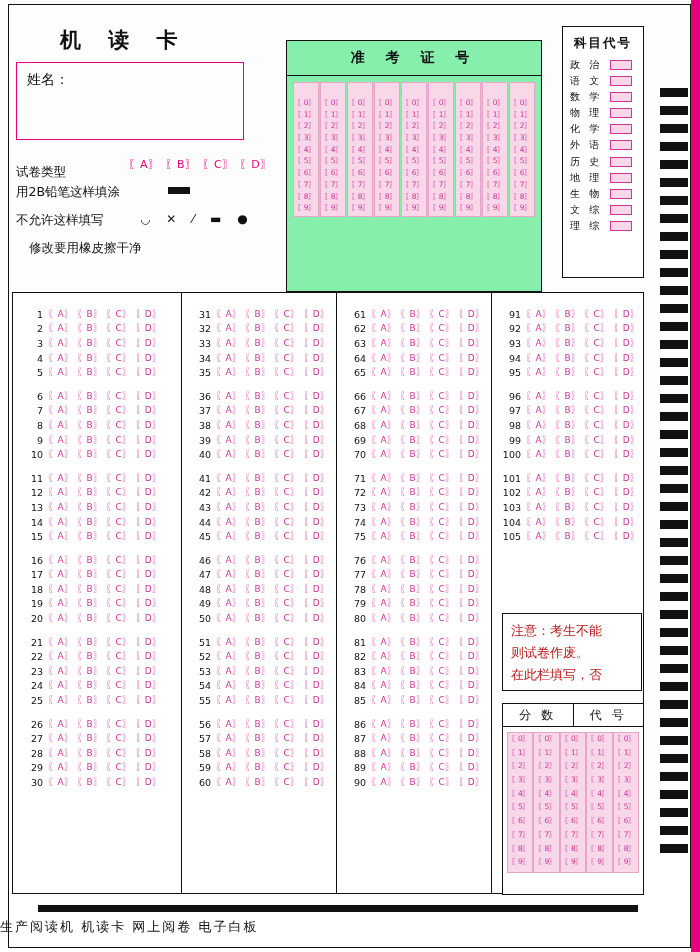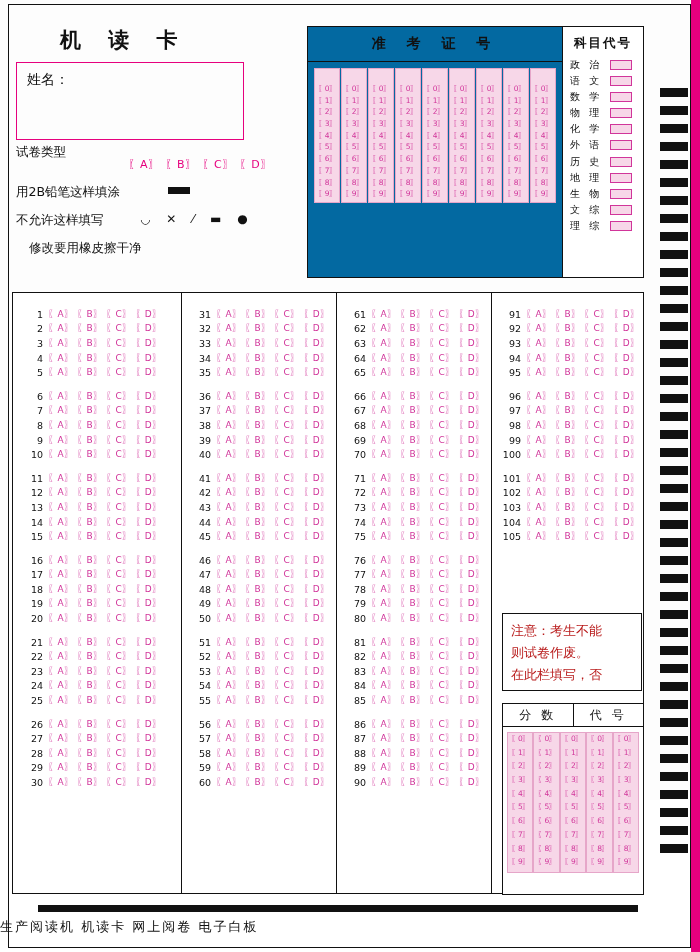--- a/index.html
+++ b/index.html
@@ -43,22 +43,22 @@
   .name-label{position:absolute;left:10px;top:8px;font-size:14px;color:#111;}
 
   .info-line{position:absolute;font-size:12.5px;color:#111;white-space:nowrap;}
   .opt-abcd{position:absolute;font-size:11px;color:#e6007e;letter-spacing:1px;white-space:nowrap;}
 
   .fill-sample{position:absolute;width:22px;height:7px;background:#111;}
   .wrong-marks{position:absolute;font-size:12px;color:#111;letter-spacing:6px;white-space:nowrap;}
 
   
   .exam-panel{
-    position:absolute;left:286px;top:26px;width:254px;height:250px;
-    border:1.3px solid #111;background:#0369a1;margin-left:21px;
+    position:absolute;left:286px;top:40px;width:254px;height:250px;
+    border:1.3px solid #111;background:#86efac;
   }
   .exam-title{
     text-align:center;font-size:14px;letter-spacing:8px;padding-top:8px;color:#111;font-weight:bold;
   }
   .exam-divider{height:1px;background:#111;margin-top:8px;}
   .exam-cols{display:flex;justify-content:space-between;padding:0 6px;margin-top:6px;}
   .exam-col{
     width:24px;background:#f7d7e8;border:0.8px solid #e6a6c9;
     display:flex;flex-direction:column;align-items:center;padding-top:16px;
   }
@@ -172,21 +172,21 @@
       <div class="tick"></div>
       <div class="tick"></div>
     </div>
 
   <div class="hdr-title">机 读 卡</div>
 
   <div class="name-box">
     <div class="name-label">姓名：</div>
   </div>
 
-  <div class="info-line" style="left:16px;top:144px;">试卷类型</div>
+  <div class="info-line" style="left:16px;top:164px;">试卷类型</div>
   <div class="opt-abcd" style="left:128px;top:157px;">〖A〗 〖B〗 〖C〗 〖D〗</div>
 
   <div class="info-line" style="left:16px;top:184px;">用2B铅笔这样填涂</div>
   <div class="fill-sample" style="left:168px;top:187px;"></div>
 
   <div class="info-line" style="left:16px;top:212px;">不允许这样填写</div>
   <div class="wrong-marks" style="left:140px;top:212px;">◡ ✕ ⁄ ▬ ●</div>
 
   <div class="info-line" style="left:29px;top:240px;">修改要用橡皮擦干净</div>
 

